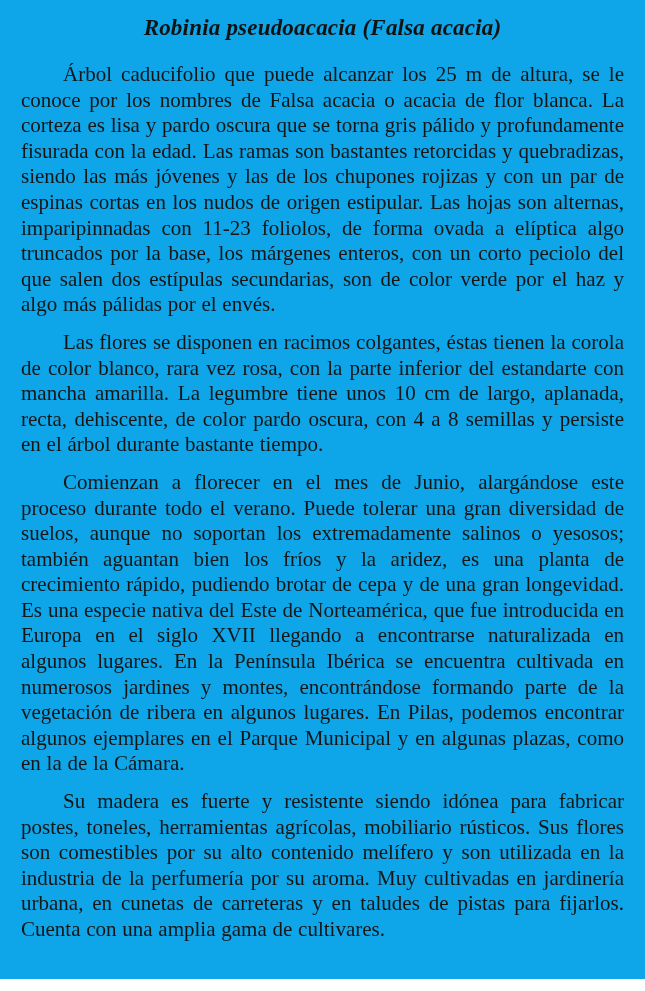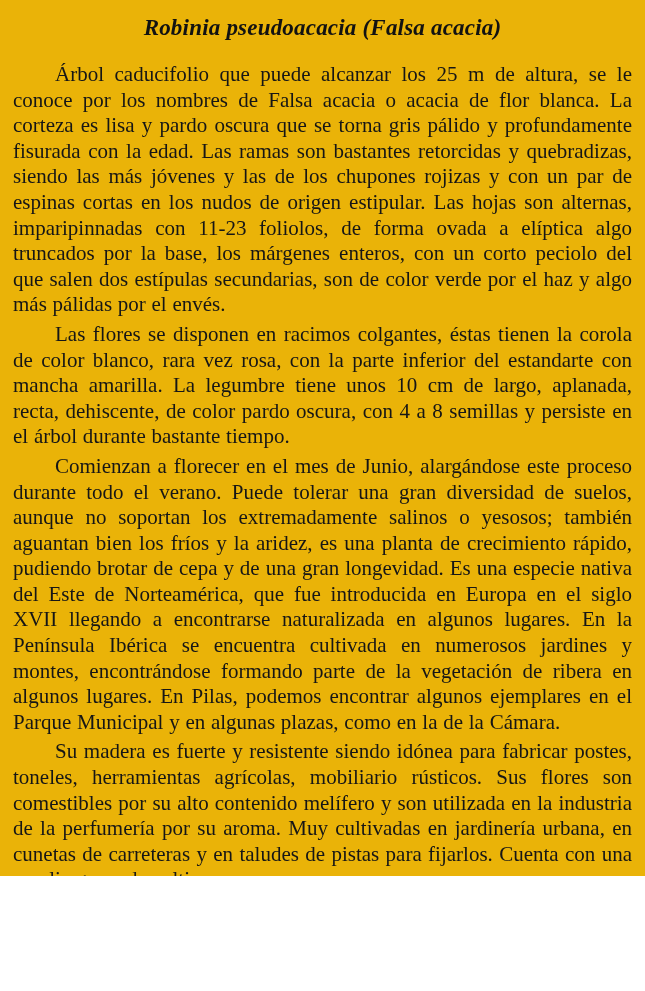--- a/index.html
+++ b/index.html
@@ -4,40 +4,40 @@
 <style>
   html, body {
     margin: 0;
     padding: 0;
     background: #ffffff;
   }
   .page {
     position: relative;
     box-sizing: border-box;
     width: 645px;
-    height: 876px;
+    height: 979px;
     margin: 0;
-    background: #eab308;
+    background: #0ea5e9;
     color: #161616;
     font-family: "Liberation Serif", "DejaVu Serif", serif;
     padding: 14px 9px 1px 9px;
     overflow: hidden;
   }
   .doc-title {
     margin: 0 0 21px 0;
     text-align: center;
     font-size: 23px;
     line-height: 27px;
     font-weight: 700;
     font-style: italic;
     letter-spacing: 0.2px;
     color: #121212;
   }
   .doc-paragraph {
-    margin: 4px;
+    margin: 12px;
     font-size: 21px;
     line-height: 25.6px;
     text-align: justify;
     text-indent: 42px;
     word-spacing: 0.5px;
     color: #161616;
   }
 </style>
 </head>
 <body>

